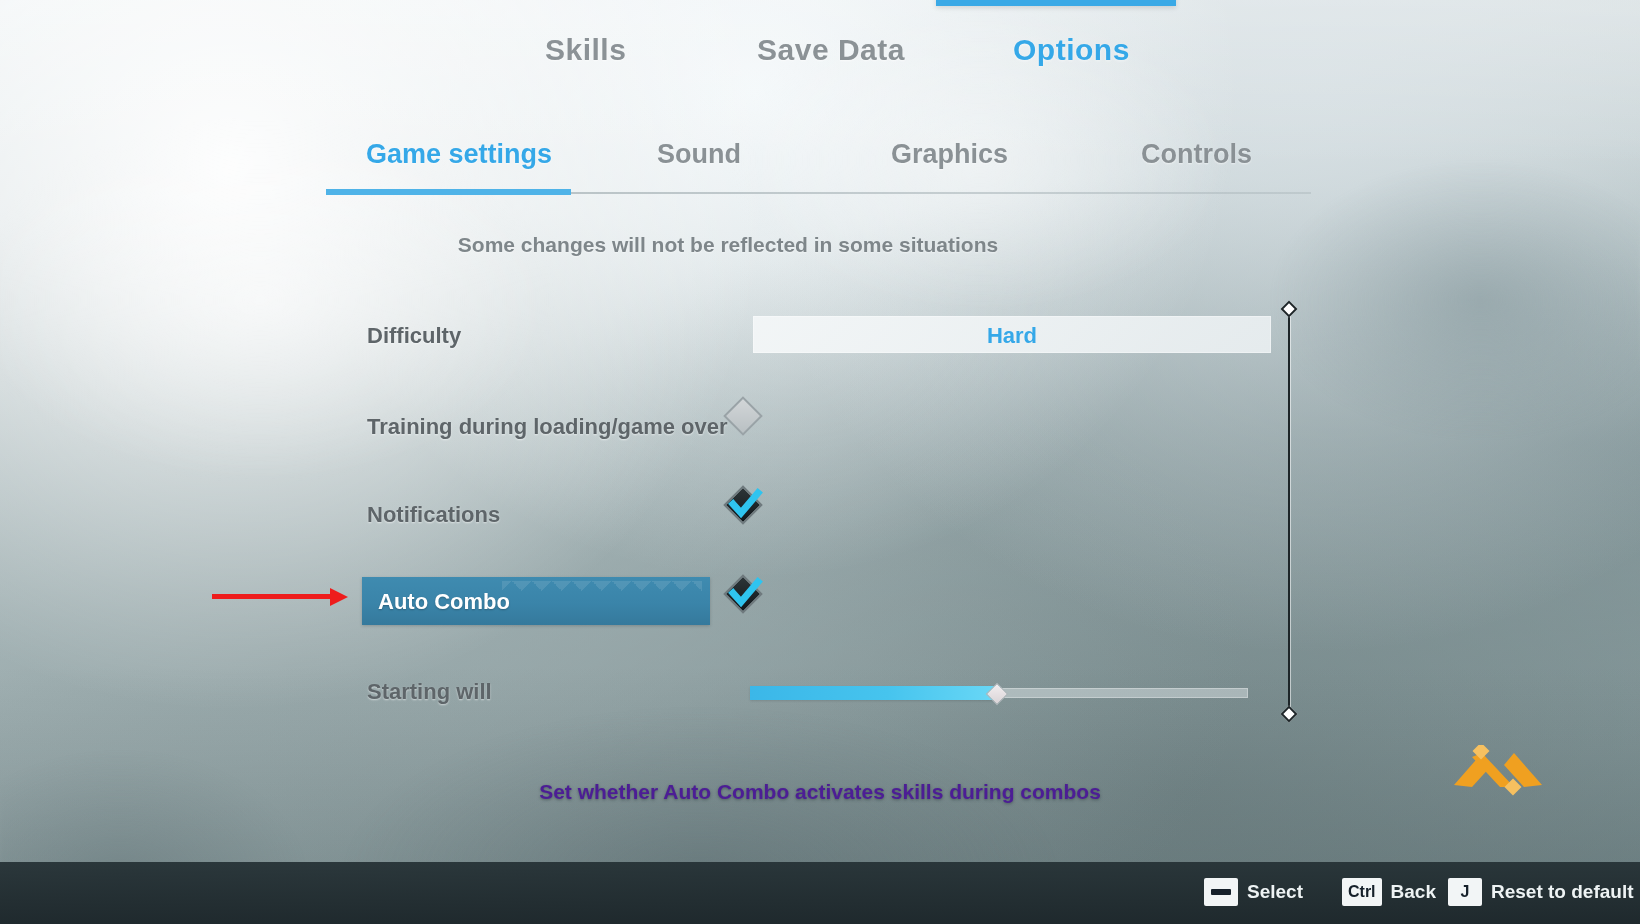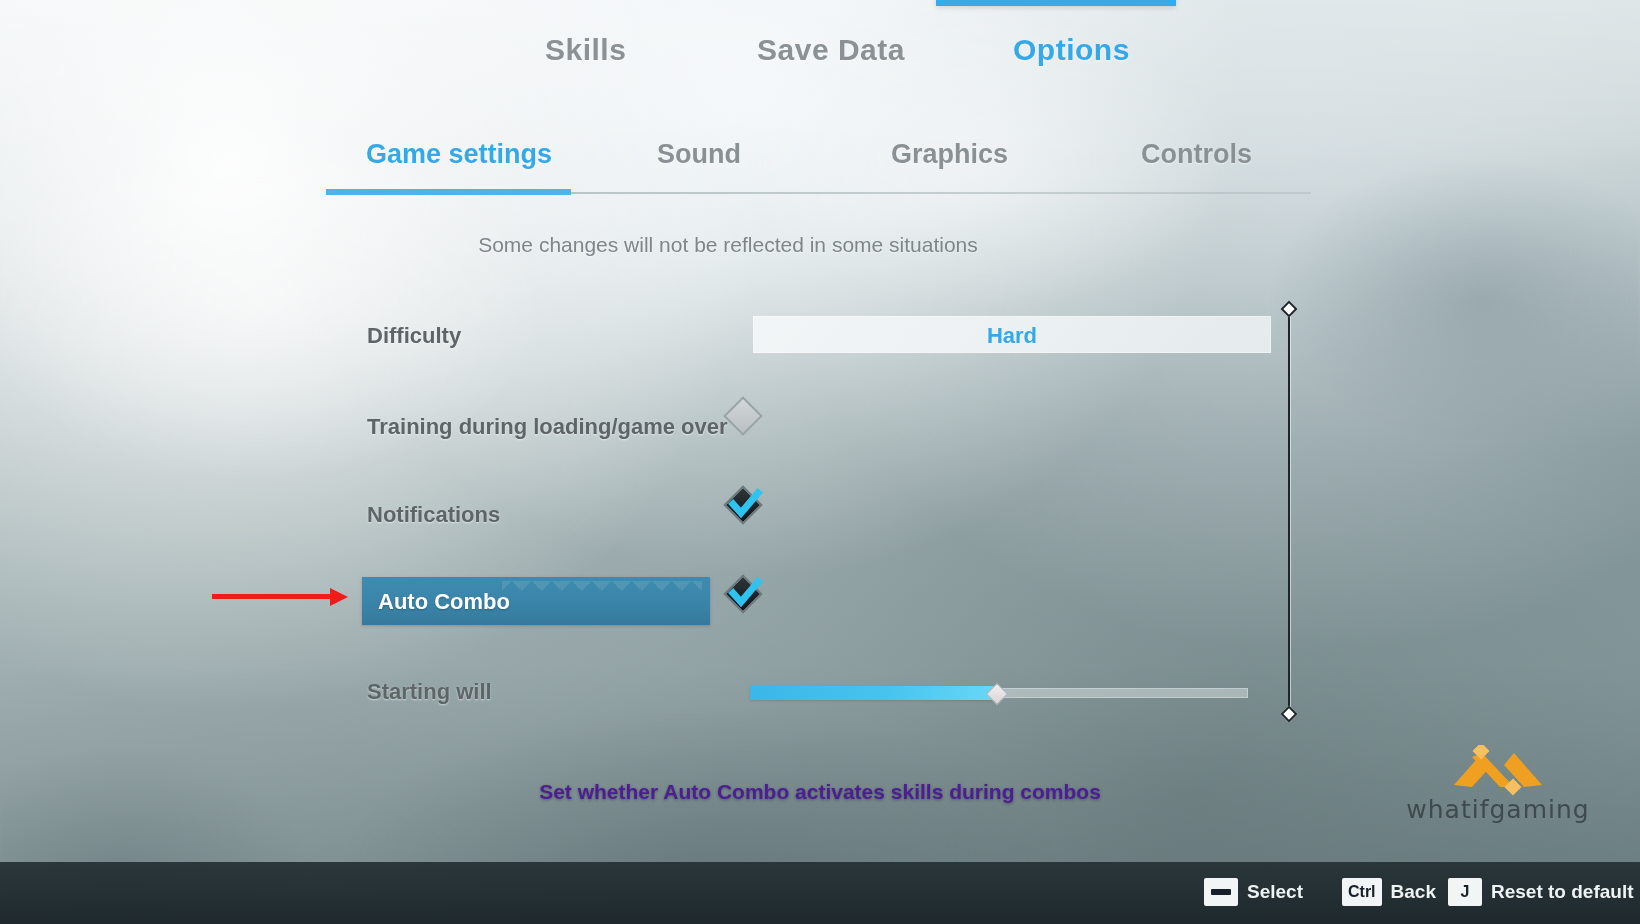--- a/index.html
+++ b/index.html
@@ -82,21 +82,21 @@
   }
   .subtab-underline{
     position:absolute; left:326px; top:71px; width:245px; height:6px;
     background:#4fb3e8;
   }
 
   
   .notice{
     position:absolute; left:0; top:233px; width:1456px;
     text-align:center;
-    font-size:21px; font-weight:normal;
+    font-size:21px; font-weight:bold;
     color:#7e868a;
     text-shadow:0 1px 2px rgba(255,255,255,.5);
   }
 
   
   .opt-label{
     position:absolute;
     font-size:22px; font-weight:bold;
     color:#5e6569;
     white-space:nowrap;
@@ -321,21 +321,20 @@
 <div class="watermark">
   <svg width="212" height="52" viewBox="0 0 212 52">
     <g transform="translate(106,24)">
       <path d="M-44 16 L-16 -16 L-6 -4 L-26 18 Z" fill="#f0a020"></path>
       <path d="M-16 -16 L16 18 L2 18 L-26 -12 Z" fill="#f0a020"></path>
       <path d="M44 16 L16 -16 L6 -4 L26 18 Z" fill="#f0a020"></path>
       <rect x="-23" y="-24" width="12" height="12" transform="rotate(45 -17 -18)" fill="#f6c060"></rect>
       <rect x="9" y="12" width="12" height="12" transform="rotate(45 15 18)" fill="#f6c060"></rect>
     </g>
   </svg>
-  <div class="wm-text">whatifgaming</div>
 </div>
 
 <div class="hintbar">
   <div class="hint h0">
     <span class="key spacebar"></span><span class="lbl">Select</span>
   </div>
   <div class="hint h1">
     <span class="key">Ctrl</span><span class="lbl">Back</span>
   </div>
   <div class="hint h2">

